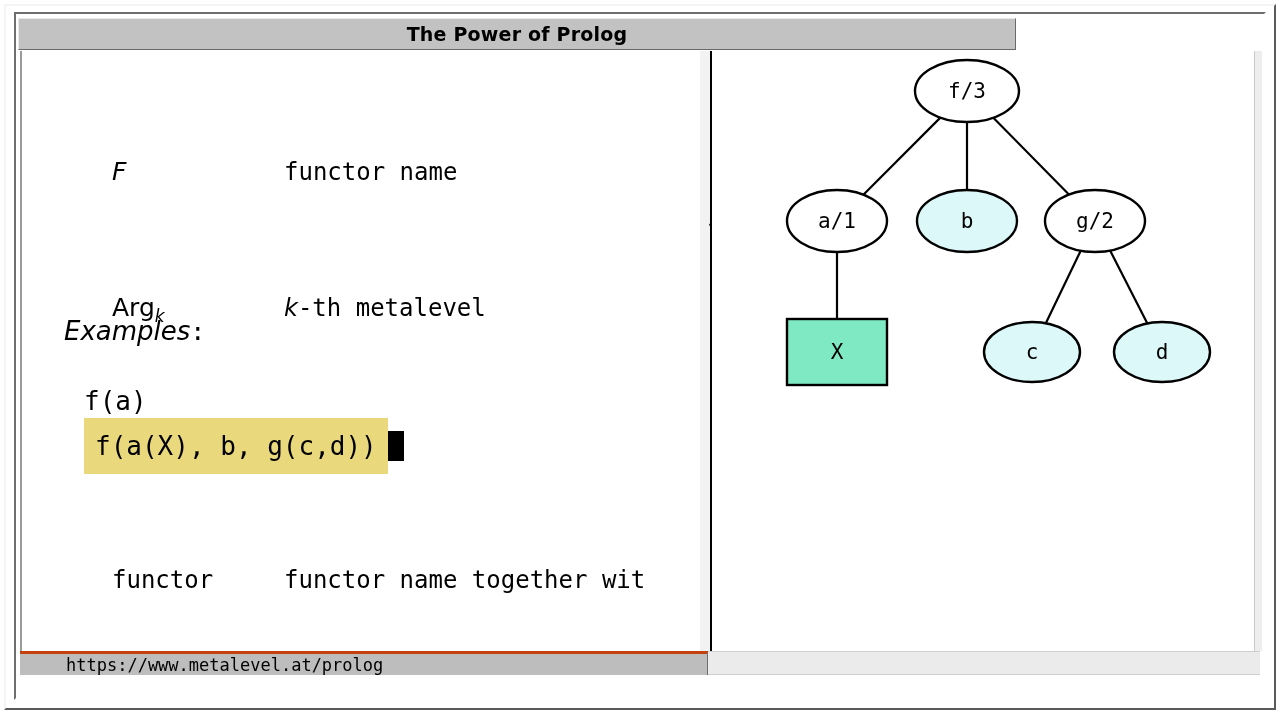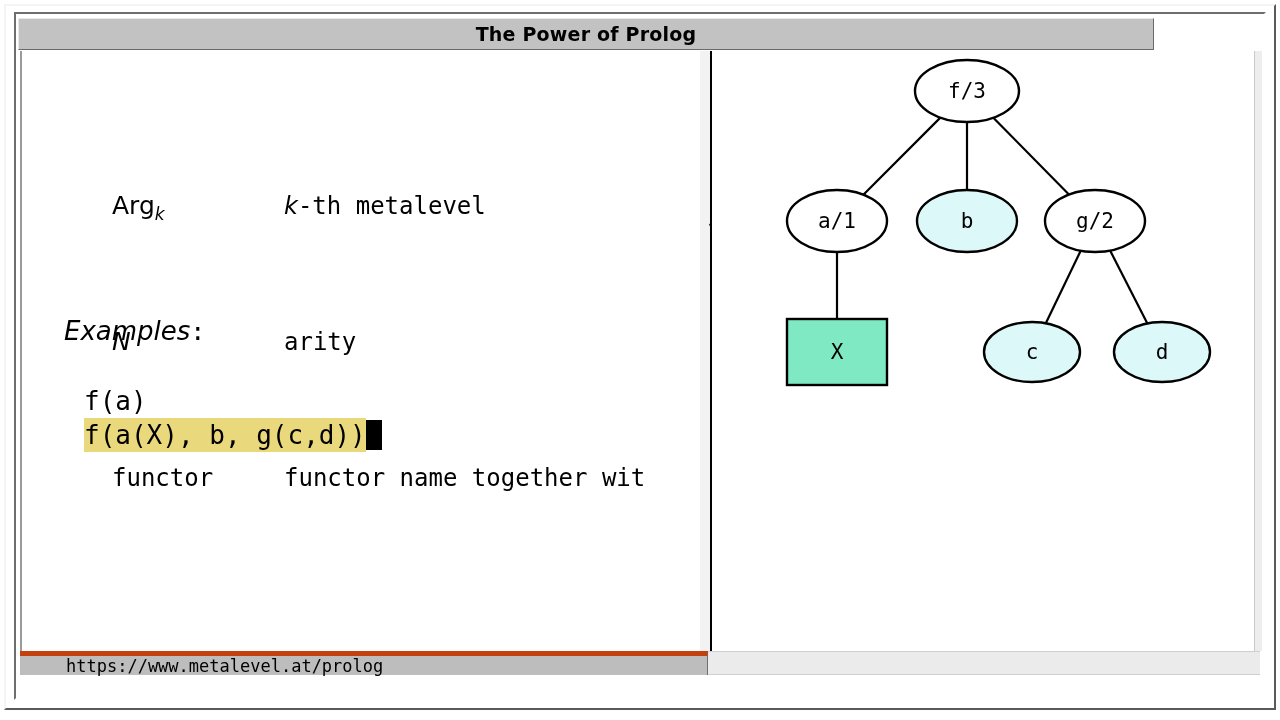--- a/index.html
+++ b/index.html
@@ -38,21 +38,21 @@
     border-right: 2px solid #ffffff;
     border-bottom: 2px solid #ffffff;
     box-sizing: border-box;
   }
 
   
   #title-bar {
     position: absolute;
     left: 18px;
     top: 18px;
-    width: 1136px;
+    width: 998px;
     height: 32px;
     background: #c2c2c2;
     border-top: 1px solid #e8e8e8;
     border-left: 1px solid #e8e8e8;
     border-right: 1px solid #6a6a6a;
     border-bottom: 1px solid #6a6a6a;
     box-sizing: border-box;
     display: flex;
     align-items: center;
     justify-content: center;
@@ -146,21 +146,21 @@
     height: 34px;
     font-family: "DejaVu Sans Mono", monospace;
     font-size: 26px;
     color: #000;
     white-space: pre;
     line-height: 34px;
   }
   .ex-line.highlight {
     background: #ead97c;
     display: inline-block;
-    padding: 0;
+    padding: 11px;
   }
   #highlight-wrap { display: block; height: 34px; }
   #cursor-block {
     display: inline-block;
     width: 16px;
     height: 30px;
     background: #000000;
     vertical-align: -6px;
   }
 
@@ -213,21 +213,21 @@
   }
 
   
   #status-bar-left {
     position: absolute;
     left: 20px;
     top: 651px;
     width: 688px;
     height: 24px;
     background: #bdbdbd;
-    border-top: 5px solid #c2410c;
+    border-top: 3px solid #c2410c;
     border-right: 1px solid #6e6e6e;
     box-sizing: border-box;
     display: flex;
     align-items: center;
   }
   #status-url {
     margin-left: 46px;
     font-family: "DejaVu Sans Mono", monospace;
     font-size: 17px;
     color: #000;
@@ -273,20 +273,23 @@
 <div id="title-bar">
   <span id="title-text">The Power of Prolog</span>
 </div>
 
 <div id="content-area">
 
   <div id="text-pane">
 
     <div id="defs-table" class="mono-block">
 
+      <span class="def-row">
+        <span class="def-term italic">F</span><span class="def-desc">functor name</span>
+      </span>
 
       <span class="def-row">
         <span class="def-term"><span>Arg</span><sub class="argk">k</sub></span><span class="def-desc"><span class="it">k</span><span>-th metalevel</span></span>
       </span>
 
       <span class="def-row">
         <span class="def-term italic">N</span><span class="def-desc">arity</span>
       </span>
 
       <span class="def-row">

